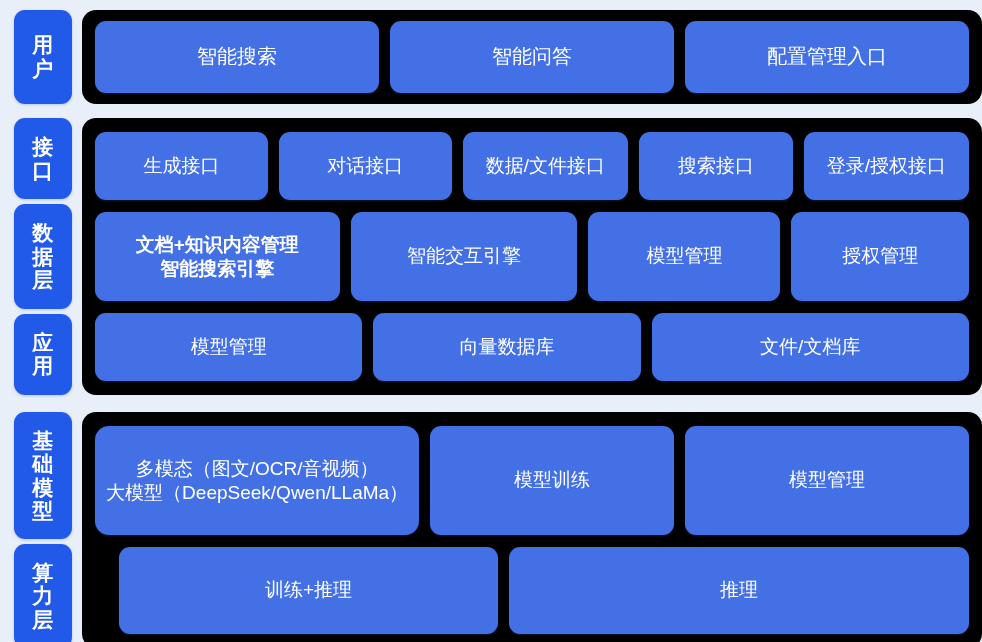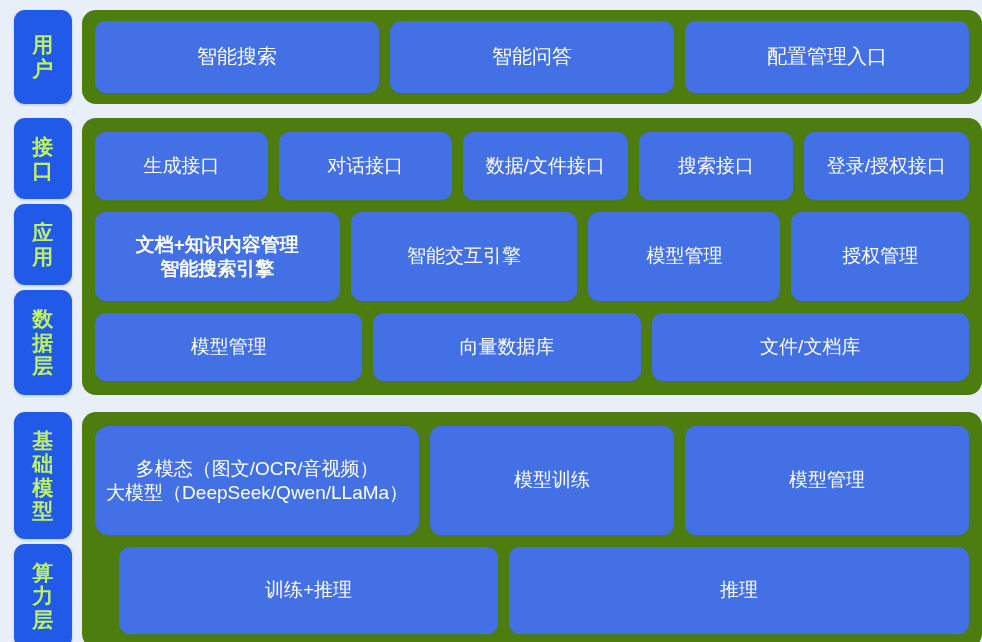--- a/index.html
+++ b/index.html
@@ -37,21 +37,21 @@
     display: flex;
     flex-direction: column;
     gap: 4px;
     z-index: 3;
   }
 
   .rail-tab {
     flex: 1 1 auto;
     background: #2159e8;
     border-radius: 11px;
-    color: #bef264;
+    color: #ffffff;
     display: flex;
     align-items: center;
     justify-content: center;
     font-size: 21px;
     font-weight: 700;
     line-height: 1.12;
     letter-spacing: 0.5px;
     text-align: center;
     padding: 4px 0;
     box-shadow: 0 1px 3px rgba(33,89,232,0.25);
@@ -61,21 +61,21 @@
     display: block;
     width: 26px;
     word-break: break-all;
     white-space: normal;
   }
 
   .panel {
     position: relative;
     flex: 1 1 auto;
     margin-left: 10px;
-    background: #4d7c0f;
+    background: #000000;
     border-radius: 14px;
     padding: 13px 13px;
     display: flex;
     flex-direction: column;
     justify-content: center;
     gap: 11px;
     overflow: hidden;
   }
 
   .row {
@@ -171,24 +171,24 @@
 
   </div>
 
   <div class="group" id="group-mid">
 
     <div class="rail">
       <div class="rail-tab">
         <span class="vtext">接口</span>
       </div>
       <div class="rail-tab">
+        <span class="vtext">数据层</span>
+      </div>
+      <div class="rail-tab">
         <span class="vtext">应用</span>
-      </div>
-      <div class="rail-tab">
-        <span class="vtext">数据层</span>
       </div>
     </div>
 
     <div class="panel">
 
       <div class="row">
         <div class="cell w-105">
           <span>生成接口</span>
         </div>
         <div class="cell w-105">

